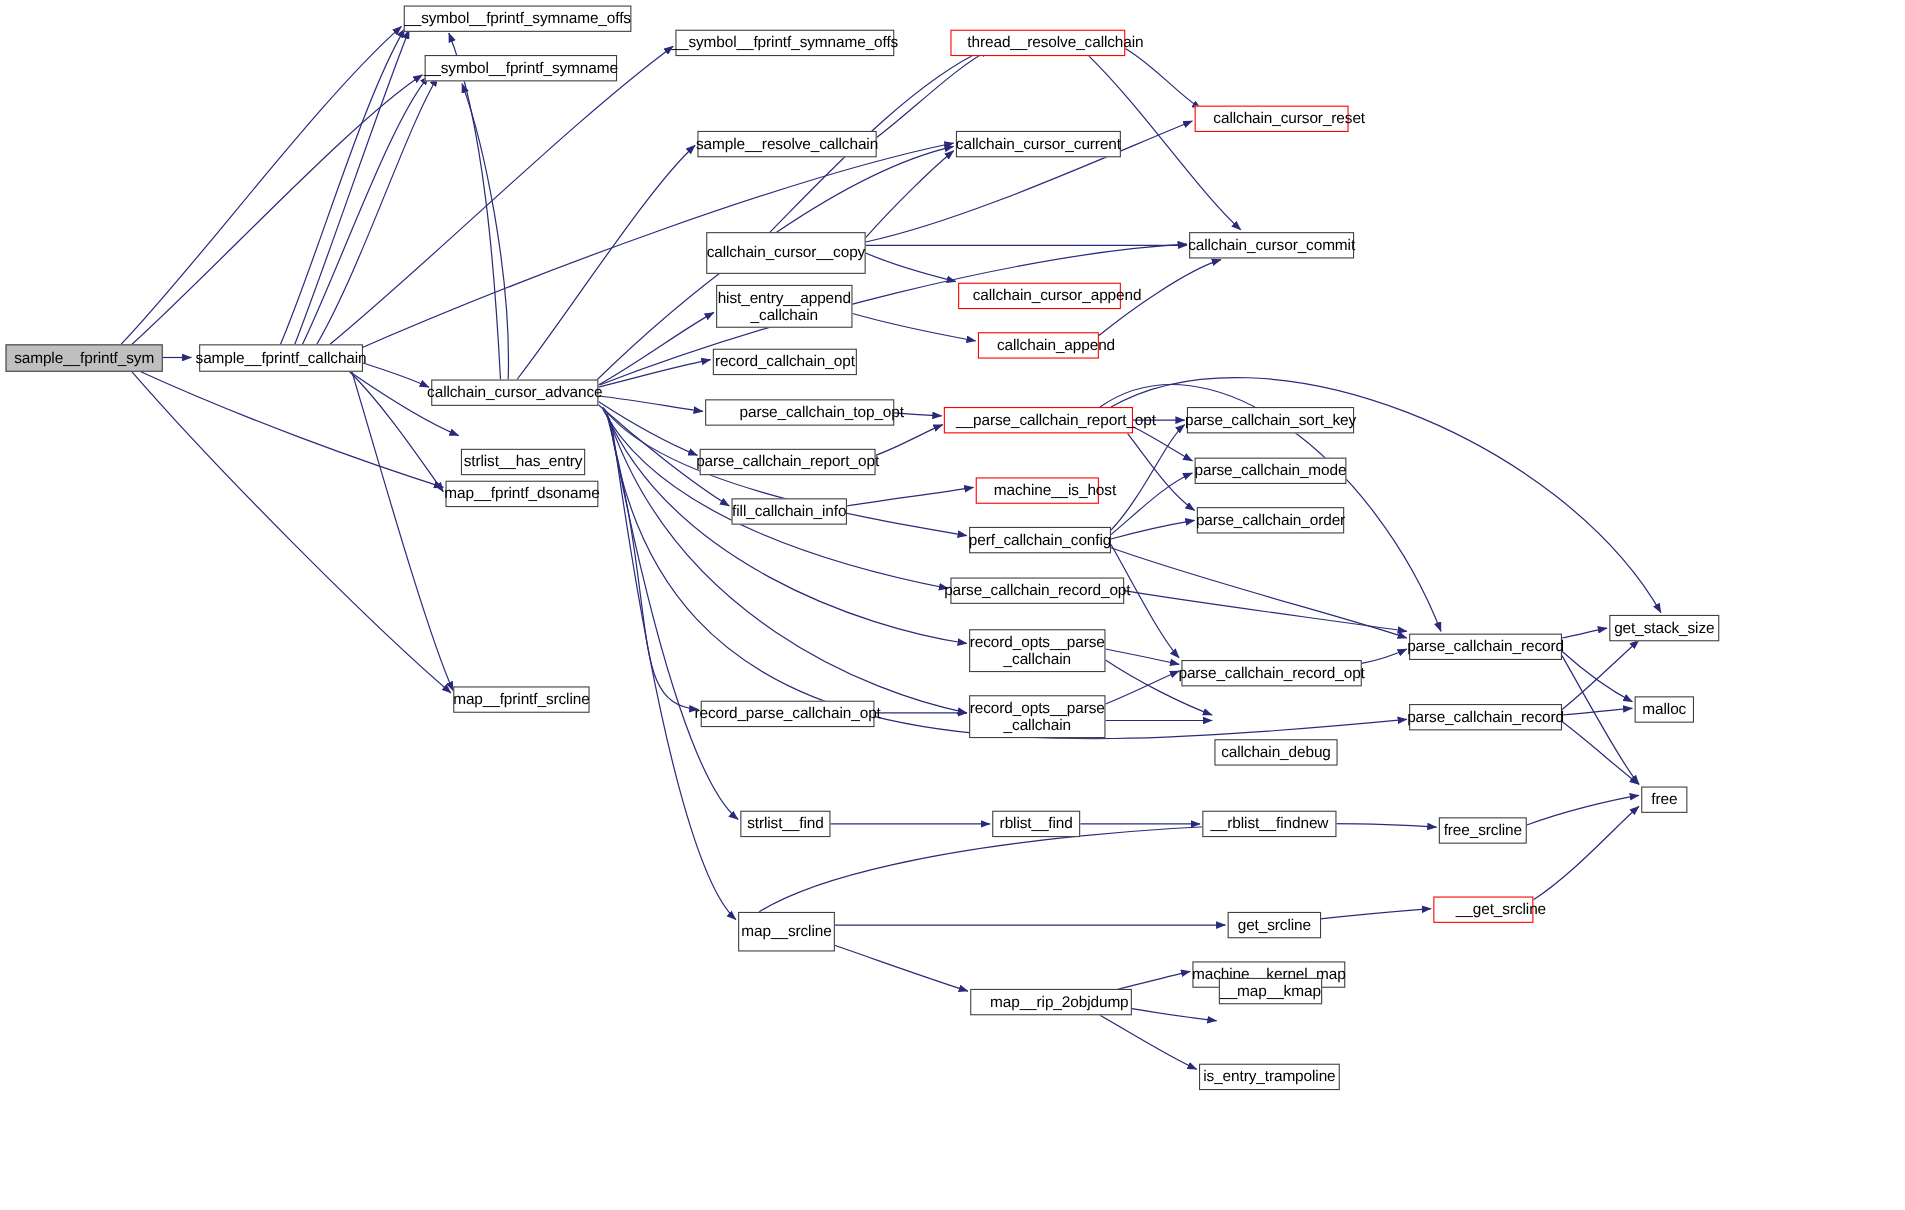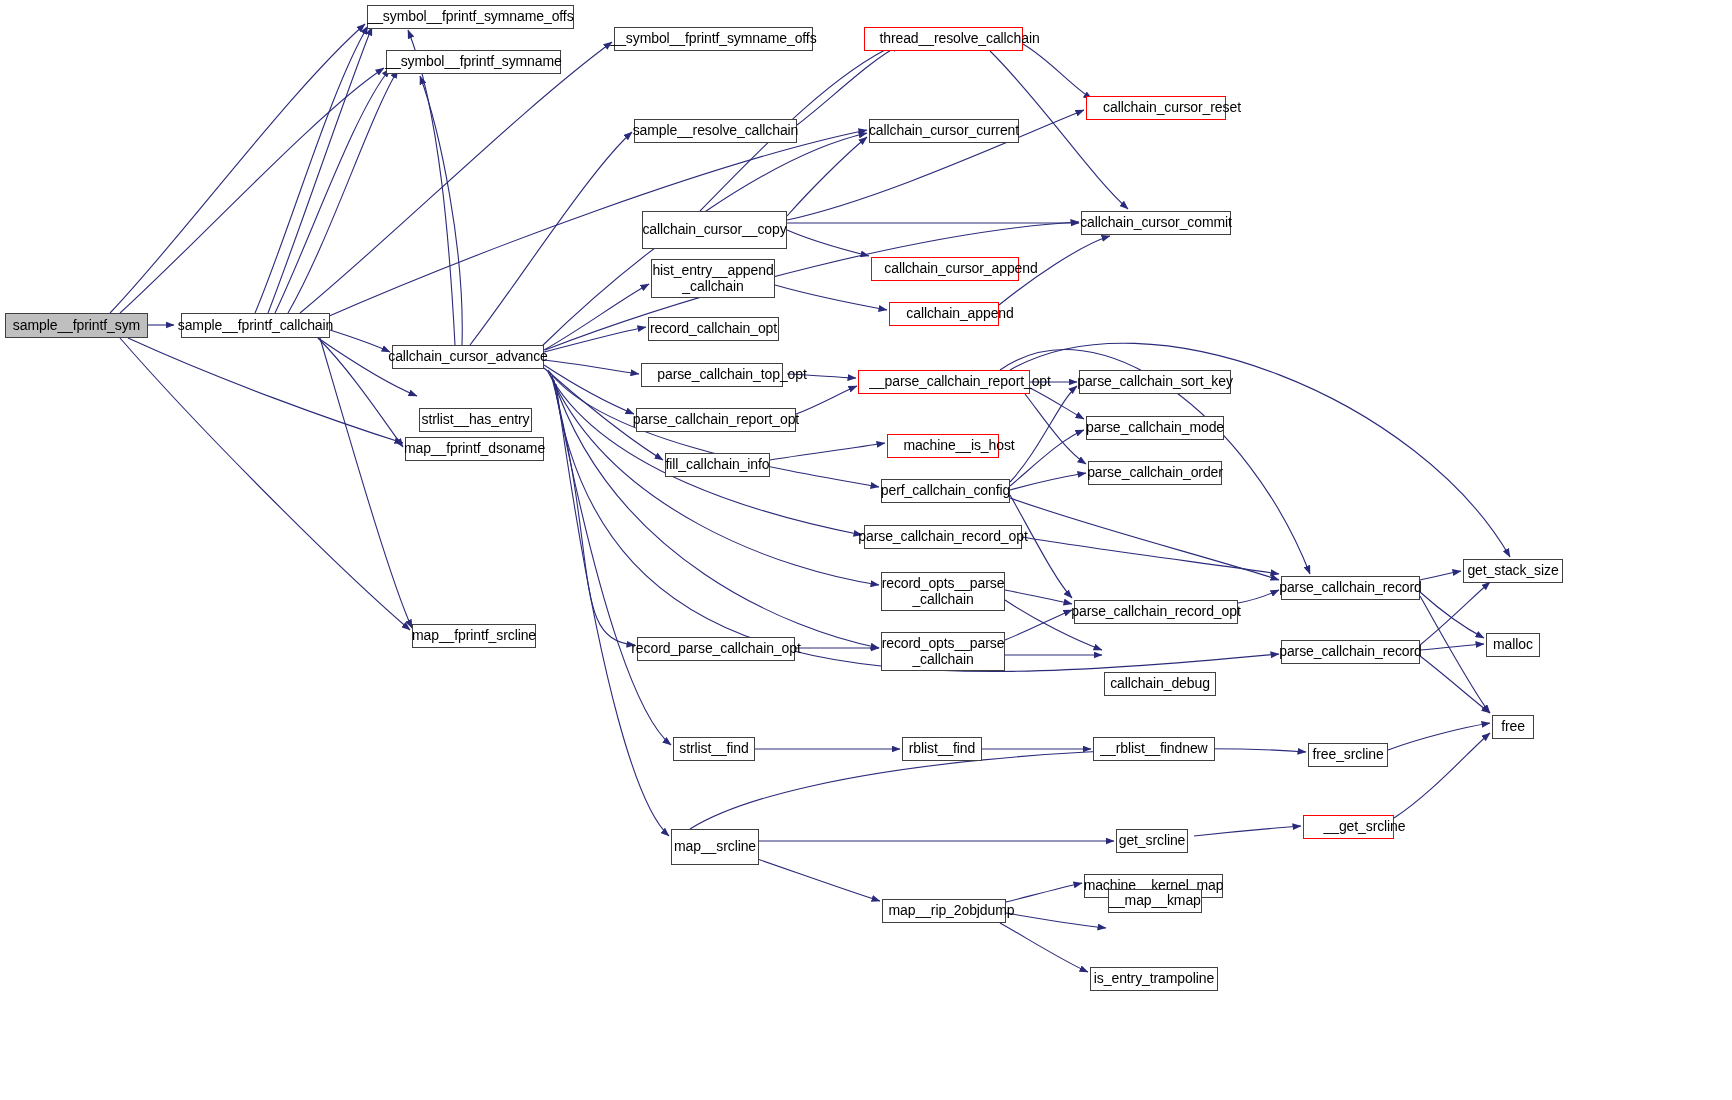--- a/index.html
+++ b/index.html
@@ -118,21 +118,21 @@
       <div class="node" style="left: 634px; top: 119px; width: 163px; height: 24px;"><span>sample__resolve_callchain</span></div>
       <div class="node" style="left: 869px; top: 119px; width: 150px; height: 24px;"><span>callchain_cursor_current</span></div>
       <div class="node" style="left: 642px; top: 211px; width: 145px; height: 38px;"><span>callchain_cursor__copy</span></div>
       <div class="node" style="left: 1081px; top: 211px; width: 150px; height: 24px;"><span>callchain_cursor_commit</span></div>
       <div class="node" style="left: 651px; top: 259px; width: 124px; height: 39px;"><span>hist_entry__append
 _callchain</span></div>
       <div class="node red" style="left: 871px; top: 257px; width: 148px; height: 24px;"><span>callchain_cursor_append</span></div>
       <div class="node red" style="left: 889px; top: 302px; width: 110px; height: 24px;"><span>callchain_append</span></div>
       <div class="node" style="left: 648px; top: 317px; width: 131px; height: 24px;"><span>record_callchain_opt</span></div>
       <div class="node" style="left: 392px; top: 345px; width: 152px; height: 24px;"><span>callchain_cursor_advance</span></div>
-      <div class="node" style="left: 641px; top: 363px; width: 142px; height: 24px; padding-left: 40px;"><span>parse_callchain_top_opt</span></div>
+      <div class="node" style="left: 641px; top: 363px; width: 172px; height: 24px; padding-left: 40px;"><span>parse_callchain_top_opt</span></div>
       <div class="node red" style="left: 858px; top: 370px; width: 172px; height: 24px;"><span>__parse_callchain_report_opt</span></div>
       <div class="node" style="left: 1079px; top: 370px; width: 152px; height: 24px;"><span>parse_callchain_sort_key</span></div>
       <div class="node" style="left: 419px; top: 408px; width: 113px; height: 24px;"><span>strlist__has_entry</span></div>
       <div class="node" style="left: 636px; top: 408px; width: 160px; height: 24px;"><span>parse_callchain_report_opt</span></div>
       <div class="node" style="left: 1086px; top: 416px; width: 138px; height: 24px;"><span>parse_callchain_mode</span></div>
       <div class="node" style="left: 405px; top: 437px; width: 139px; height: 24px;"><span>map__fprintf_dsoname</span></div>
       <div class="node red" style="left: 887px; top: 434px; width: 112px; height: 24px;"><span>machine__is_host</span></div>
       <div class="node" style="left: 665px; top: 453px; width: 105px; height: 24px;"><span>fill_callchain_info</span></div>
       <div class="node" style="left: 1088px; top: 461px; width: 134px; height: 24px;"><span>parse_callchain_order</span></div>
       <div class="node" style="left: 881px; top: 479px; width: 129px; height: 24px;"><span>perf_callchain_config</span></div>
@@ -149,19 +149,19 @@
 _callchain</span></div>
       <div class="node" style="left: 1104px; top: 672px; width: 112px; height: 24px;"><span>callchain_debug</span></div>
       <div class="node" style="left: 1281px; top: 640px; width: 139px; height: 24px;"><span>parse_callchain_record</span></div>
       <div class="node" style="left: 1492px; top: 715px; width: 42px; height: 24px;"><span>free</span></div>
       <div class="node" style="left: 673px; top: 737px; width: 82px; height: 24px;"><span>strlist__find</span></div>
       <div class="node" style="left: 902px; top: 737px; width: 80px; height: 24px;"><span>rblist__find</span></div>
       <div class="node" style="left: 1093px; top: 737px; width: 122px; height: 24px;"><span>__rblist__findnew</span></div>
       <div class="node" style="left: 1308px; top: 743px; width: 80px; height: 24px;"><span>free_srcline</span></div>
       <div class="node red" style="left: 1303px; top: 815px; width: 91px; height: 24px;"><span>__get_srcline</span></div>
       <div class="node" style="left: 671px; top: 829px; width: 88px; height: 36px;"><span>map__srcline</span></div>
-      <div class="node" style="left: 1116px; top: 829px; width: 72px; height: 24px;"><span>get_srcline</span></div>
+      <div class="node" style="left: 1116px; top: 829px; width: 85px; height: 24px;"><span>get_srcline</span></div>
       <div class="node" style="left: 1084px; top: 874px; width: 139px; height: 24px;"><span>machine__kernel_map</span></div>
-      <div class="node" style="left: 882px; top: 899px; width: 124px; height: 24px; padding-left: 15px;"><span>map__rip_2objdump</span></div>
+      <div class="node" style="left: 882px; top: 899px; width: 147px; height: 24px; padding-left: 15px;"><span>map__rip_2objdump</span></div>
       <div class="node" style="left: 1108px; top: 889px; width: 94px; height: 24px;"><span>__map__kmap</span></div>
       <div class="node" style="left: 1090px; top: 967px; width: 128px; height: 24px;"><span>is_entry_trampoline</span></div>
     </div>
 </div>
 
 </body></html>

